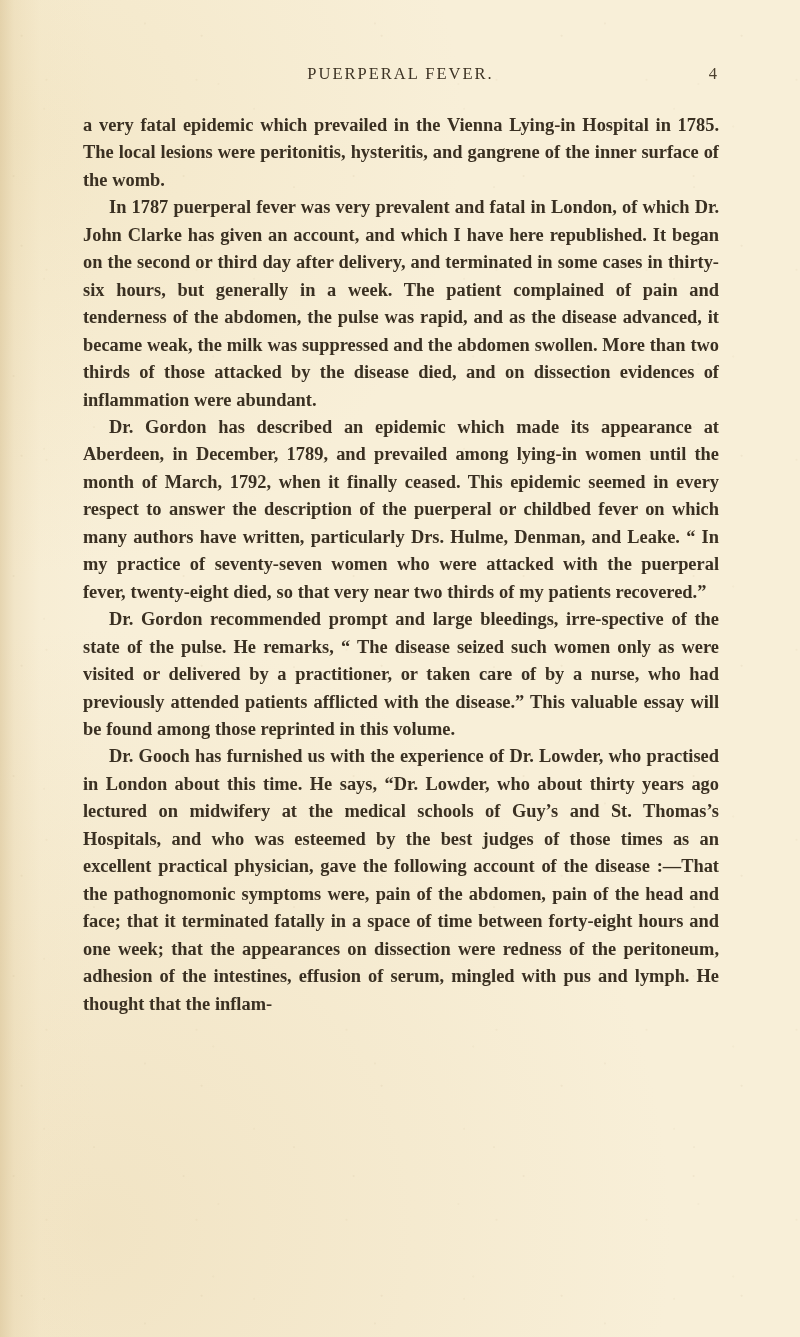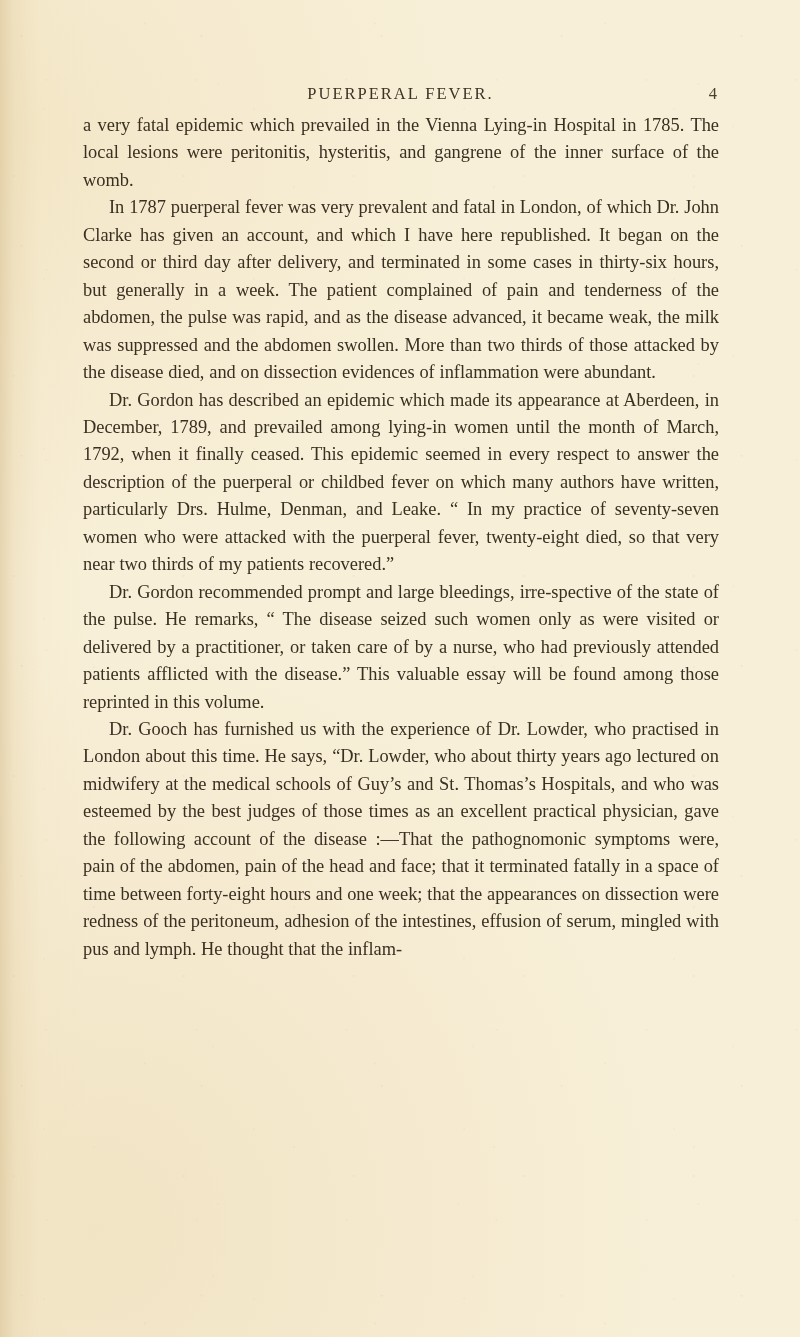--- a/index.html
+++ b/index.html
@@ -60,21 +60,20 @@
   
   .running-head {
     position: absolute;
     left: 83px;
     top: 64px;
     width: 635px;
     display: flex;
     align-items: baseline;
     justify-content: center;
     color: #403525;
-    margin-top: 20px;
   }
   .rh-title {
     font-size: 16.5px;
     letter-spacing: 2.0px;
     color: #3d3325;
     white-space: nowrap;
   }
   .rh-folio {
     position: absolute;
     right: 0;
@@ -94,20 +93,21 @@
     line-height: 27.45px;
     text-align: justify;
     text-justify: inter-word;
     color: #3a3022;
     -webkit-font-smoothing: antialiased;
   }
   .body-text p {
     margin: 0;
     text-indent: 26px;
     word-spacing: 0.2px;
+    font-weight: bold;
   }
   .body-text p.no-indent {
     text-indent: 0;
   }
   
 </style>
 </head>
 <body>
 
 <div class="page">

